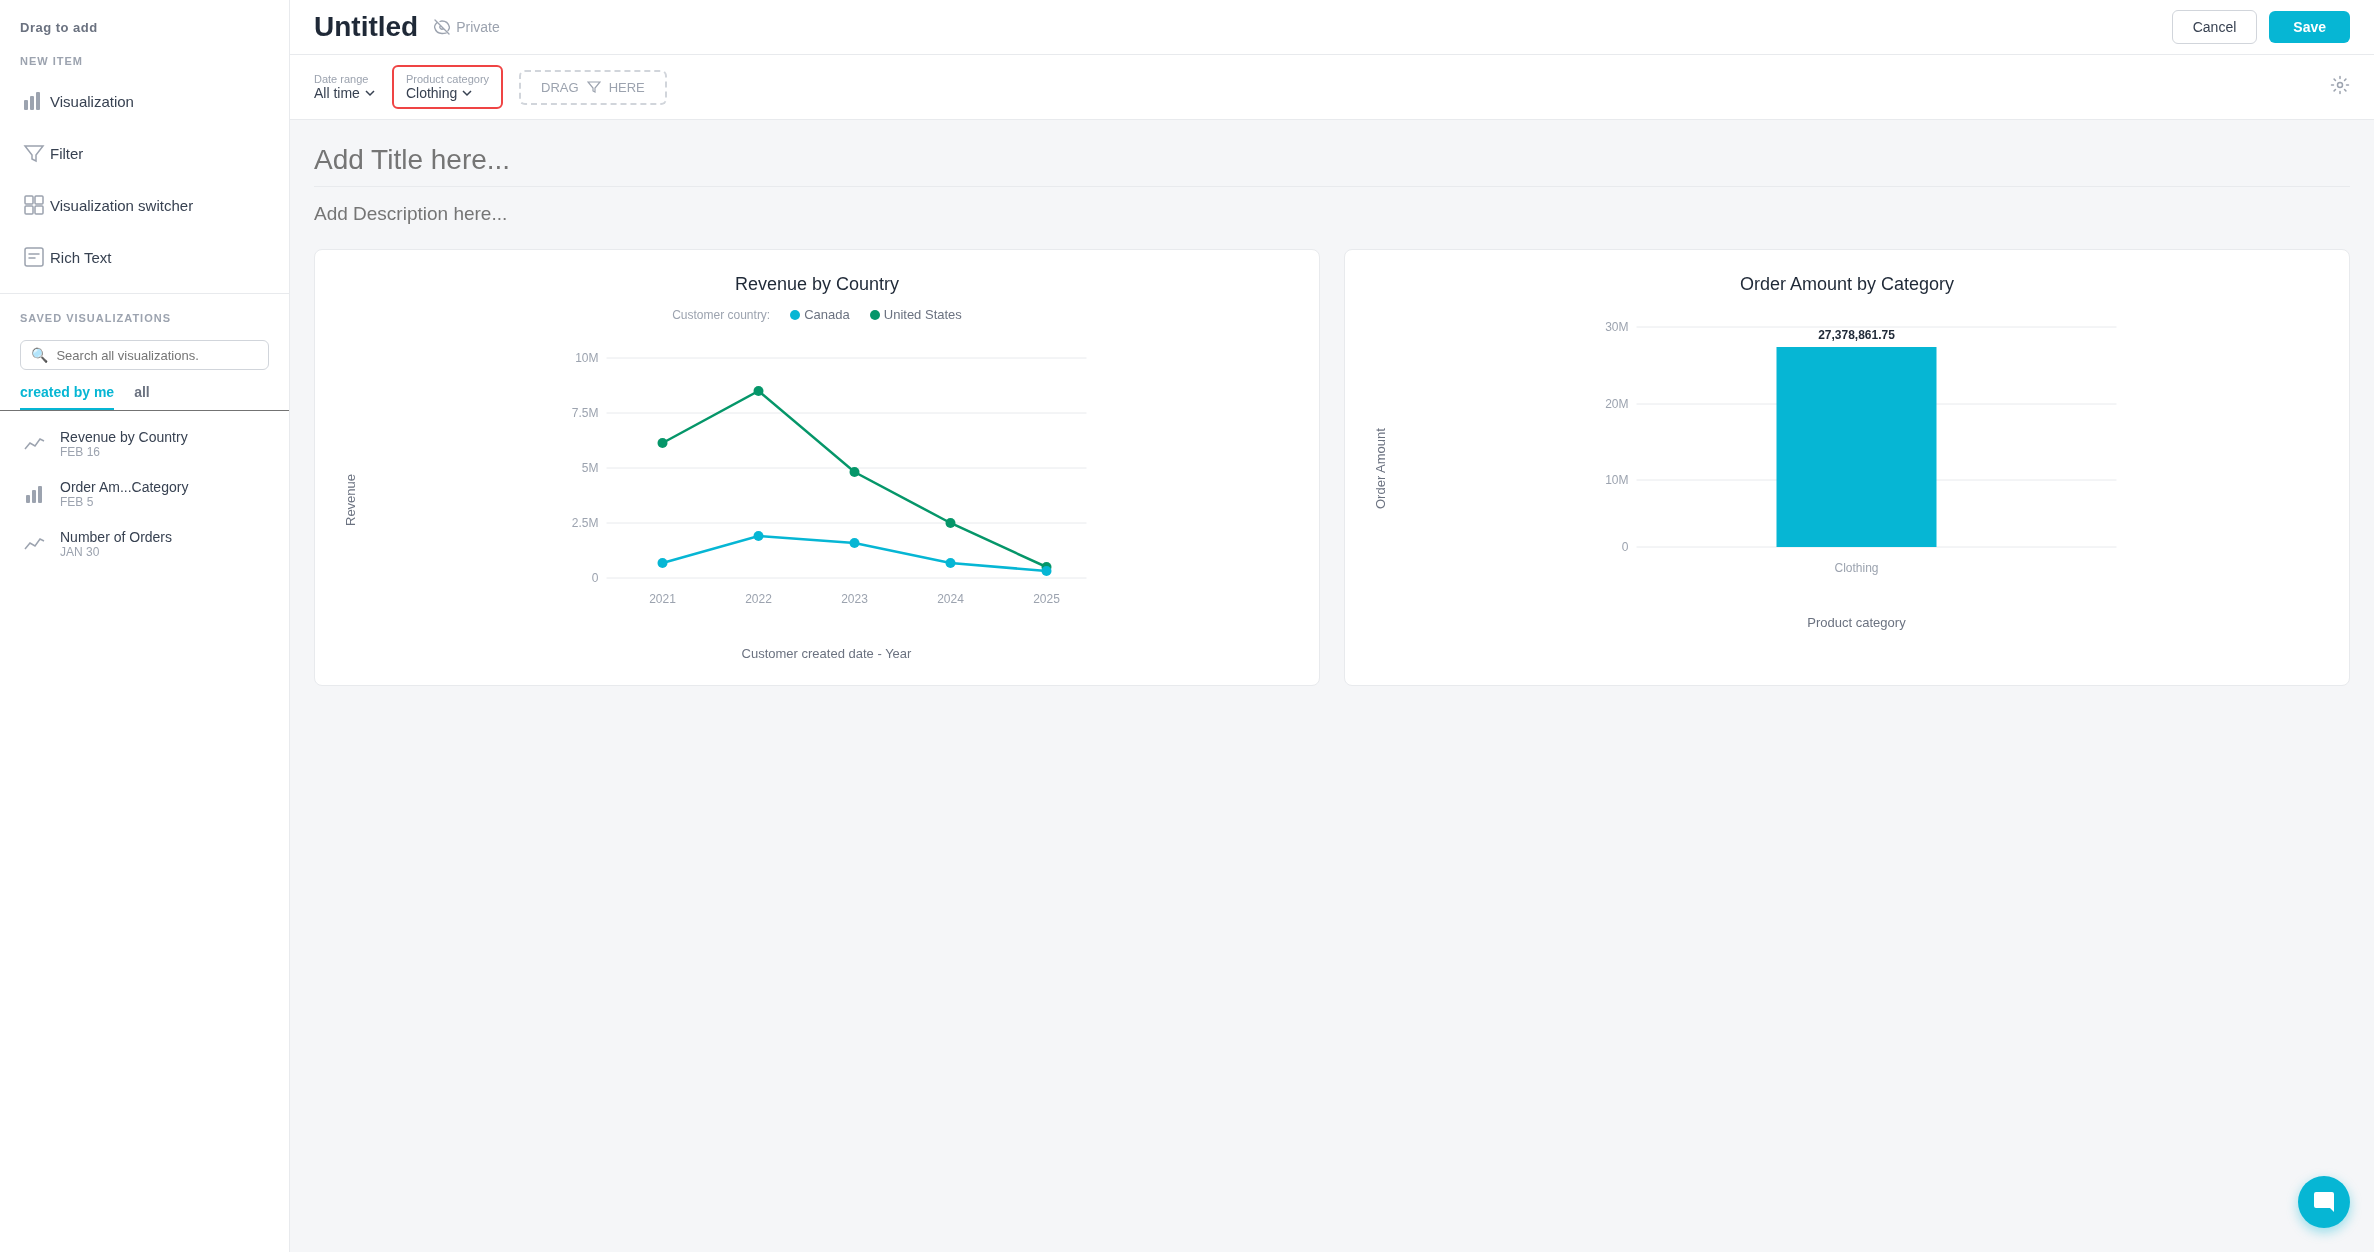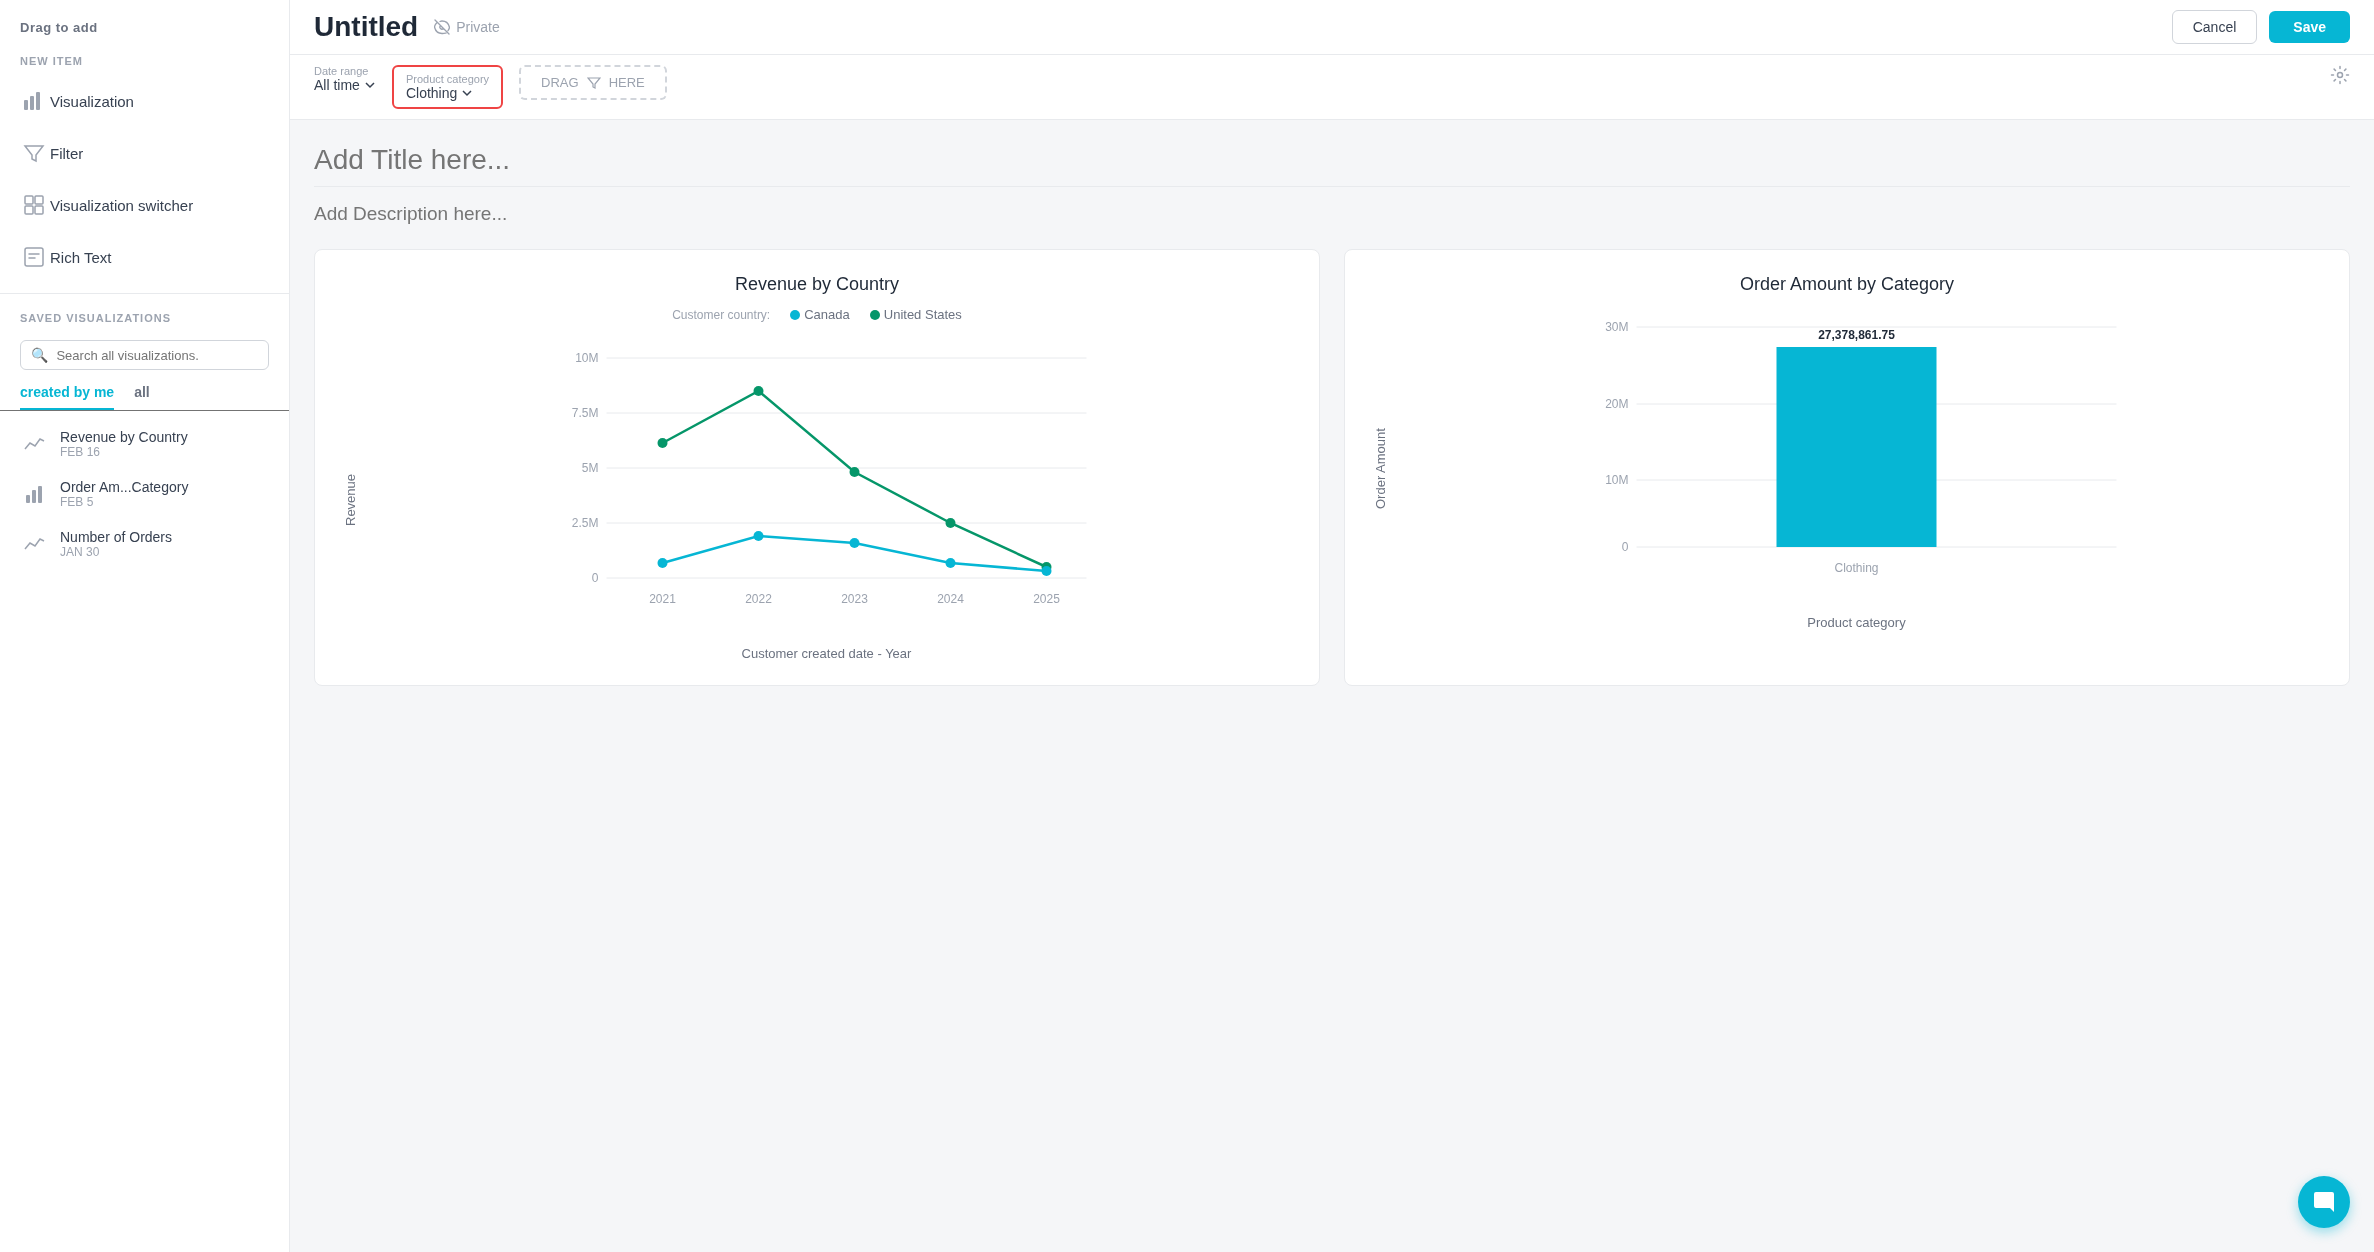--- a/index.html
+++ b/index.html
@@ -148,21 +148,21 @@
       font-weight: 600;
       cursor: pointer;
     }
 
     
     .filter-bar {
       background: #fff;
       border-bottom: 1px solid #e8eaed;
       padding: 10px 24px;
       display: flex;
-      align-items: flex-start;
+      align-items: center;
       gap: 16px;
     }
     .filter-date { display: flex; flex-direction: column; font-size: 12px; }
     .filter-date-label { color: #9ca3af; font-size: 11px; }
     .filter-date-value { display: flex; align-items: center; gap: 4px; color: #374151; font-size: 14px; font-weight: 500; cursor: pointer; }
     .filter-chip-highlighted {
       border: 2px solid #ef4444;
       border-radius: 6px;
       padding: 6px 12px;
       cursor: pointer;

